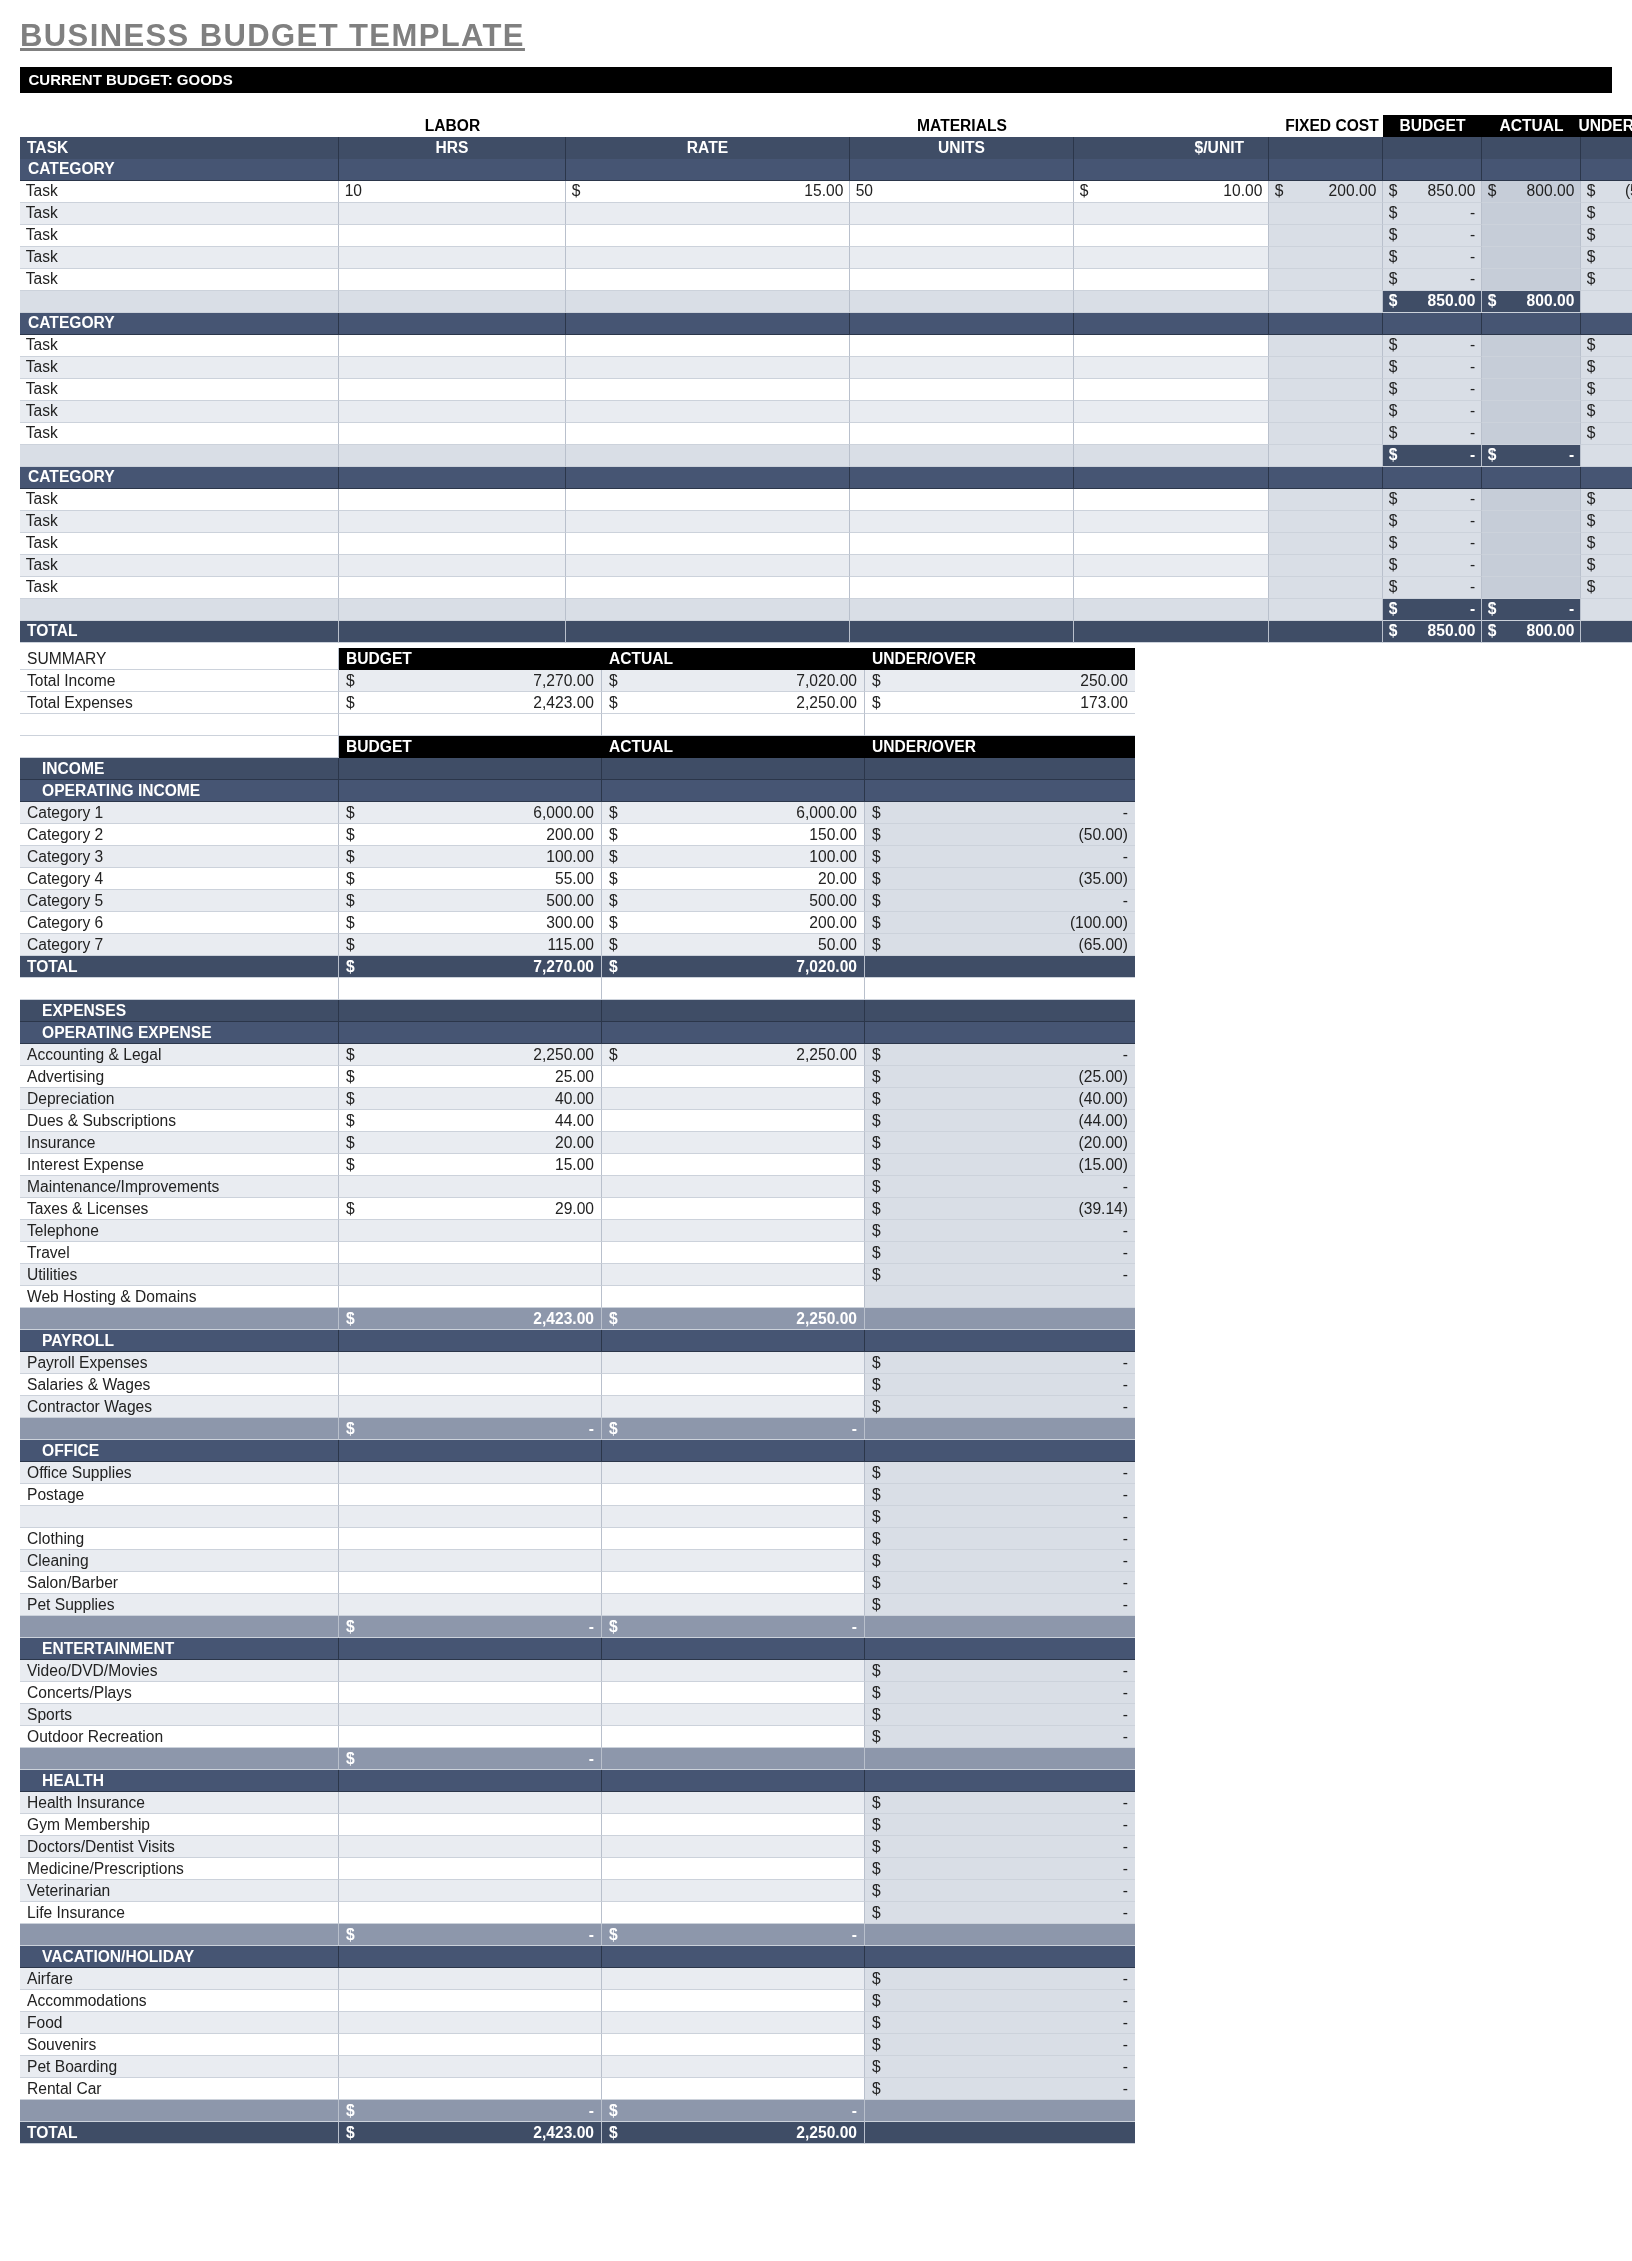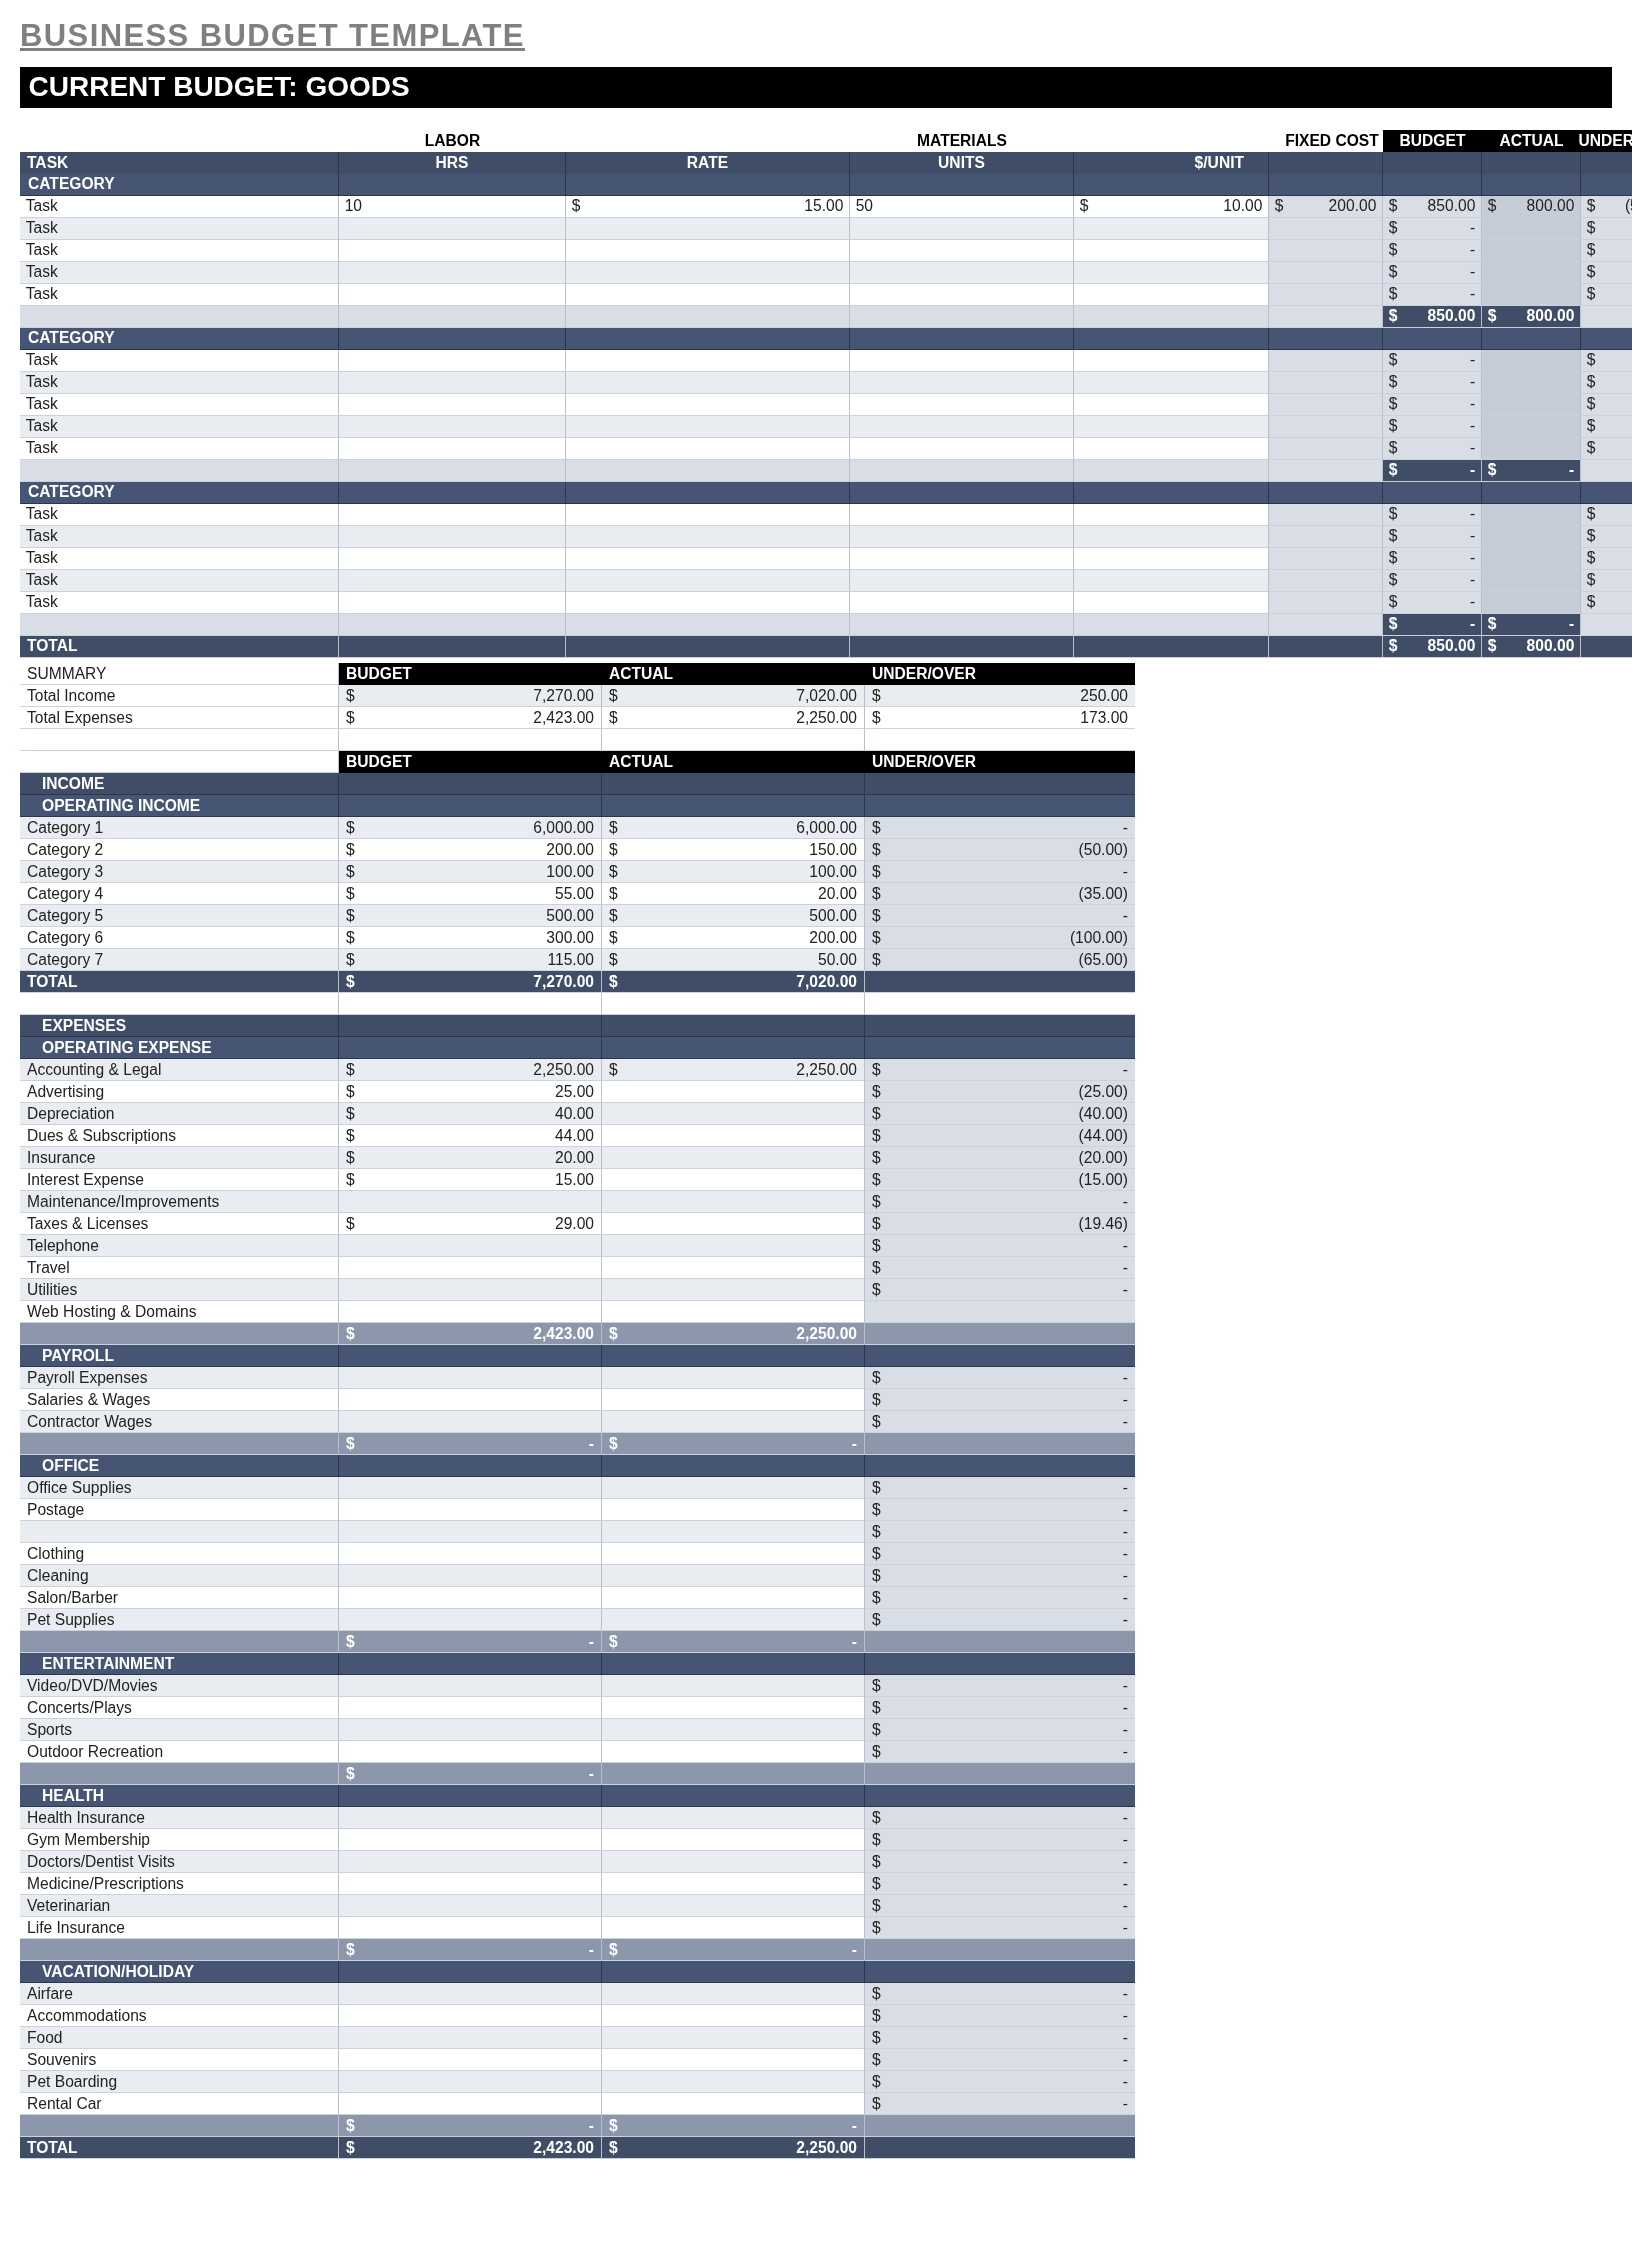--- a/index.html
+++ b/index.html
@@ -32,21 +32,21 @@
     font-weight:700;
     letter-spacing:1.4px;
     color:var(--title-gray);
     margin:1.4px 0 12.8px;
     text-decoration:underline;
   }
   .section-bar{
     background:#000;
     color:#fff;
     font-weight:700;
-    font-size:28px;
+    font-size:15px;
     padding:4.3px 8.5px;
   }
   .section-bar.svc{width:var(--svc-width);}
 
   
   .goods-grid{
     display:grid;
     grid-template-columns: 319px 227px 284px 224px 195px 114px 99px 99px 99px;
   }
   .ghead{
@@ -705,21 +705,21 @@
         <span>-</span>
       </div>
       <div class="svc-cell lblcell">Taxes &amp; Licenses</div>
       <div class="svc-cell money">
         <span class="sym">$</span>
         <span>29.00</span>
       </div>
       <div class="svc-cell money"></div>
       <div class="svc-cell money band">
         <span class="sym">$</span>
-        <span>(19.46)</span>
+        <span>(39.14)</span>
       </div>
       <div class="svc-cell lblcell alt">Telephone</div>
       <div class="svc-cell money alt"></div>
       <div class="svc-cell money alt"></div>
       <div class="svc-cell money band">
         <span class="sym">$</span>
         <span>-</span>
       </div>
       <div class="svc-cell lblcell">Travel</div>
       <div class="svc-cell money"></div>

